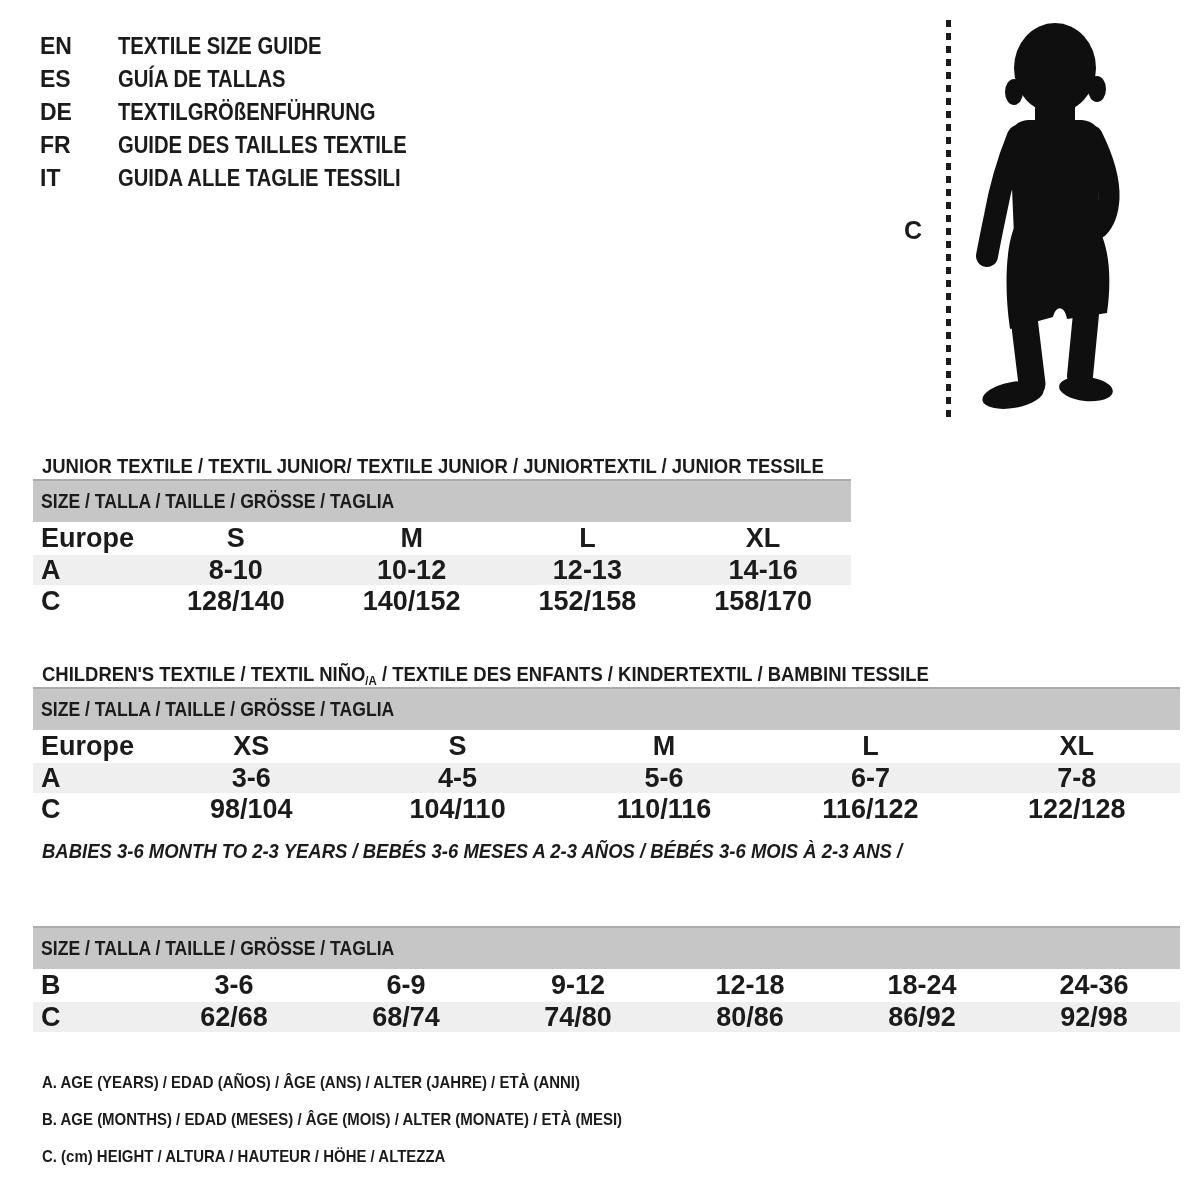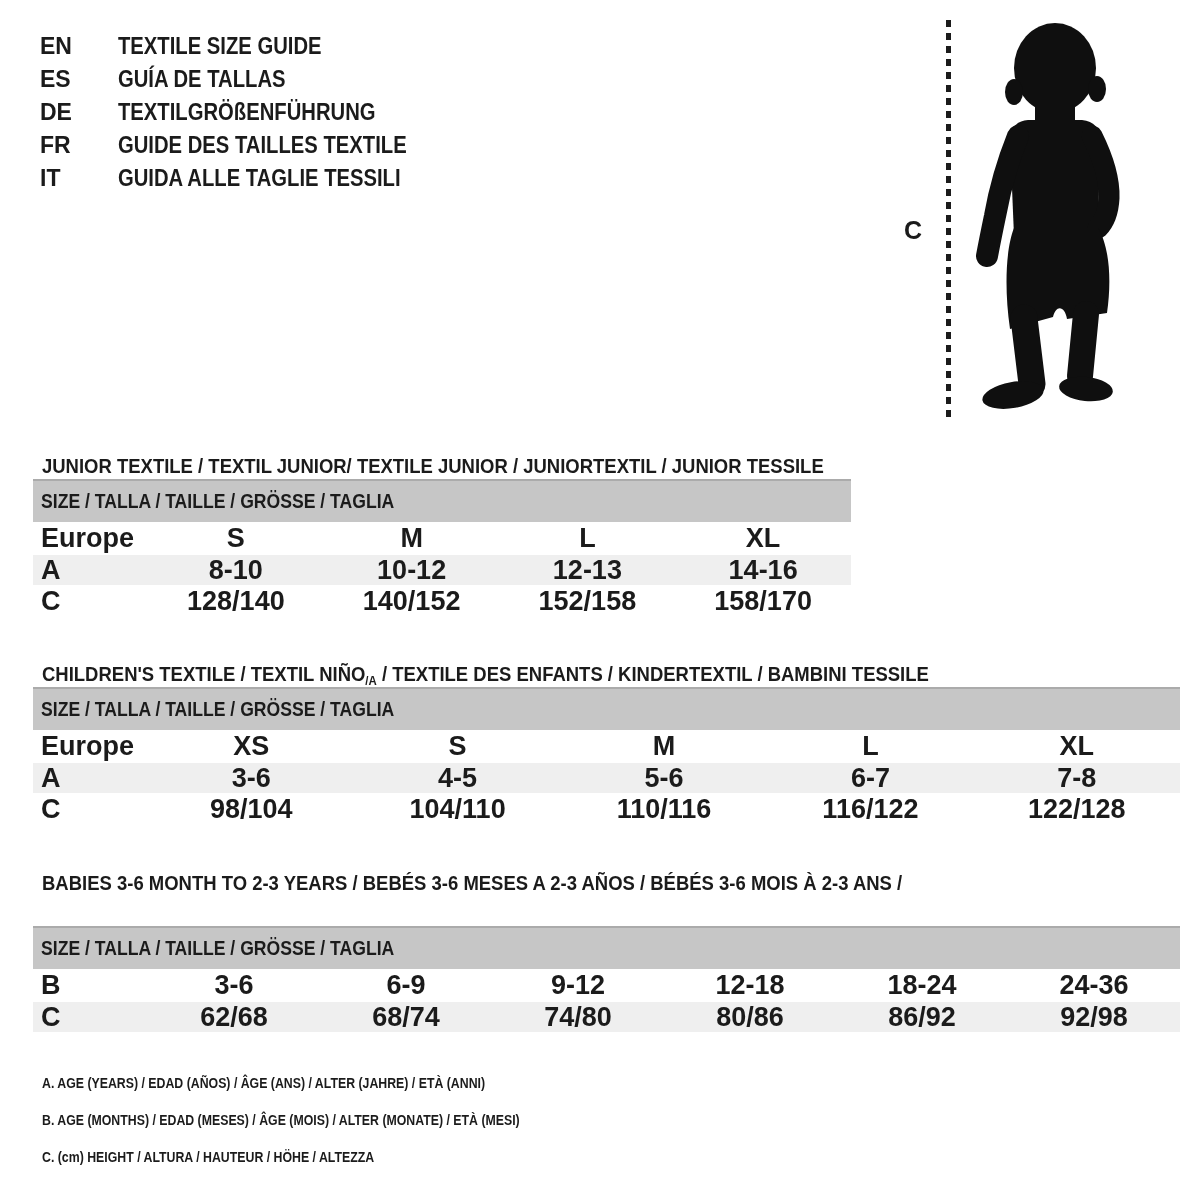--- a/index.html
+++ b/index.html
@@ -21,39 +21,39 @@
   
   .hline{left:946px;top:20px;width:5px;height:398px;
     background:repeating-linear-gradient(to bottom,var(--ink,#111) 0 7px,transparent 7px 13px);}
   .hlabel{left:904px;top:216px;font-size:25px;}
   .baby{left:958px;top:16px;}
 
   
   .sec-title{font-size:21px;white-space:nowrap;margin-top:22px;}
   .junior-title{left:42px;top:432px;}
   .children-title{left:42px;top:640px;}
-  .babies-title{left:42px;top:844px;line-height:33px;}
+  .babies-title{left:42px;top:812px;line-height:33px;font-style:italic;}
   .title-sub{font-size:13px;vertical-align:-4px;}
 
   
   .table{left:33px;}
   .junior-table{top:479px;width:818px;}
   .children-table{top:687px;width:1147px;}
   .babies-table{top:926px;width:1147px;}
   .size-bar{height:43px;box-sizing:border-box;background:var(--bar-bg,#c6c6c6);
     border-top:2px solid var(--bar-edge,#ababab);
     display:flex;align-items:center;padding-left:8px;font-size:20px;}
   .trow{display:flex;align-items:center;height:33px;font-size:27px;}
   .trow.stripe{background:var(--stripe-bg,#efefef);height:30px;}
   .tlabel{width:115px;flex:none;padding-left:8px;box-sizing:border-box;}
   .tcell{flex:1;text-align:center;}
 
   
   .legend{left:42px;top:1064px;}
-  .legend-row{display:flex;align-items:center;height:37px;font-size:14px;}
+  .legend-row{display:flex;align-items:center;height:37px;font-size:17px;}
 </style>
 </head>
 <body>
 
 <div class="abs lang">
   <div class="lang-row">
     <span class="lang-code">EN</span>
     <span class="cond">TEXTILE SIZE GUIDE</span>
   </div>
   <div class="lang-row">

